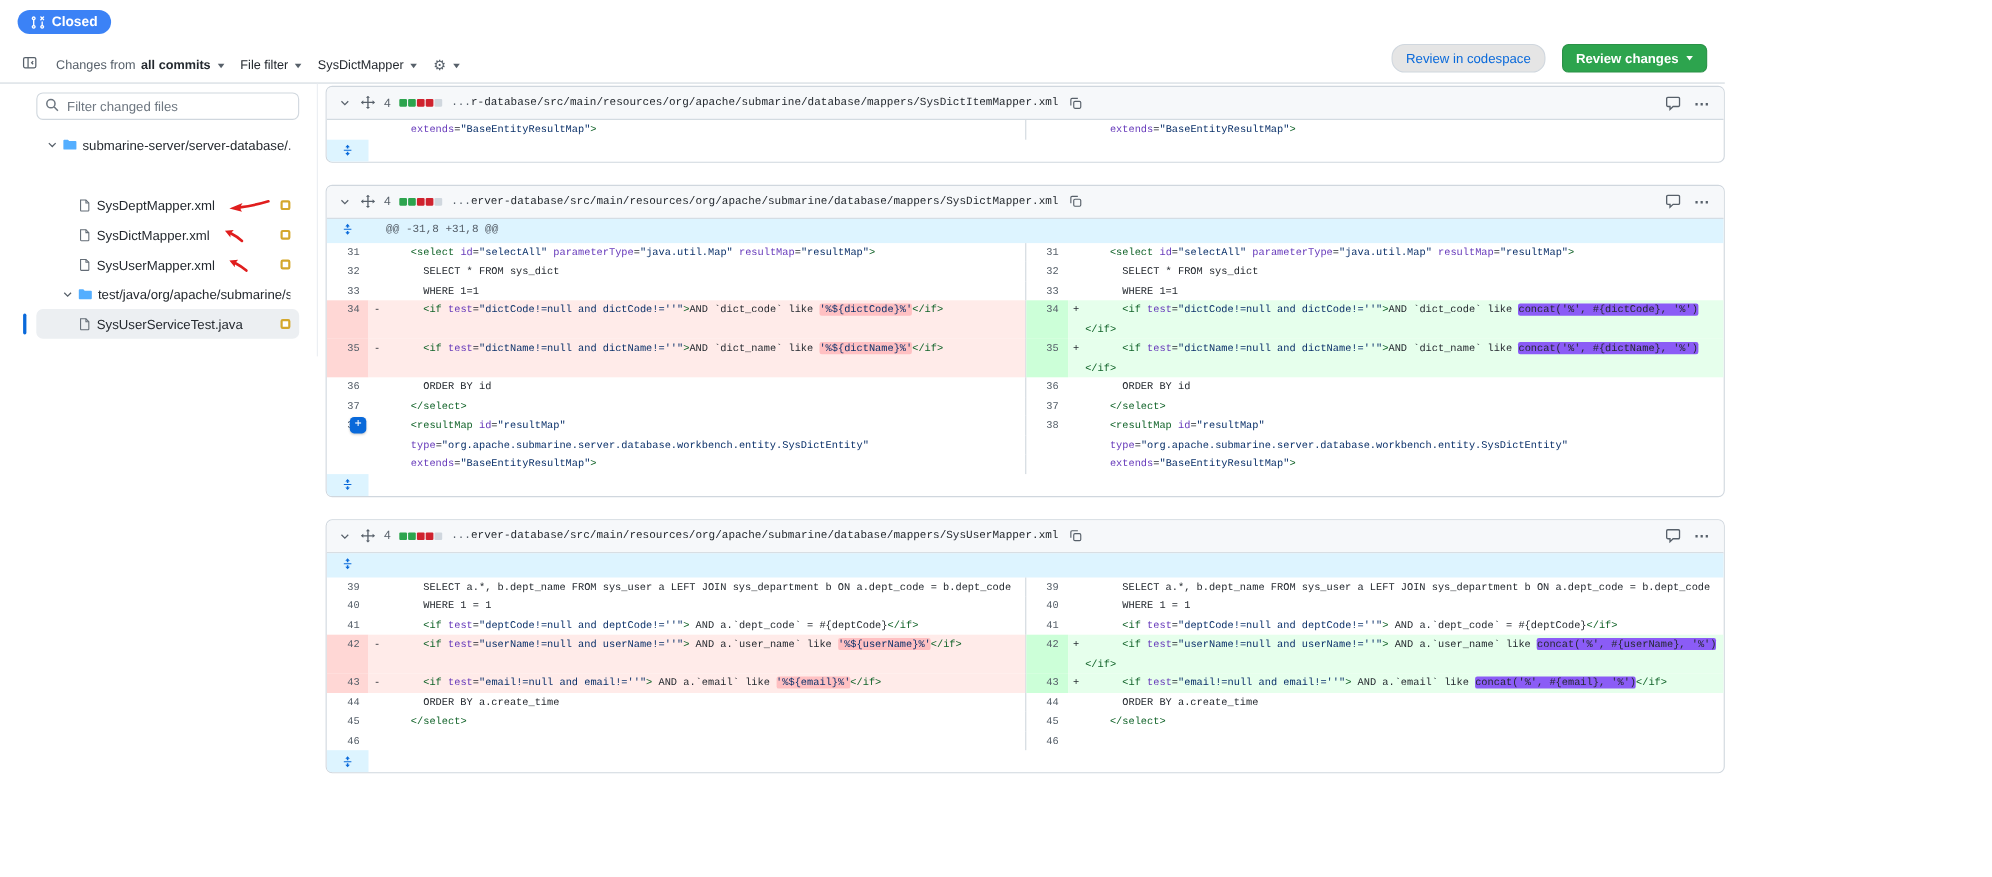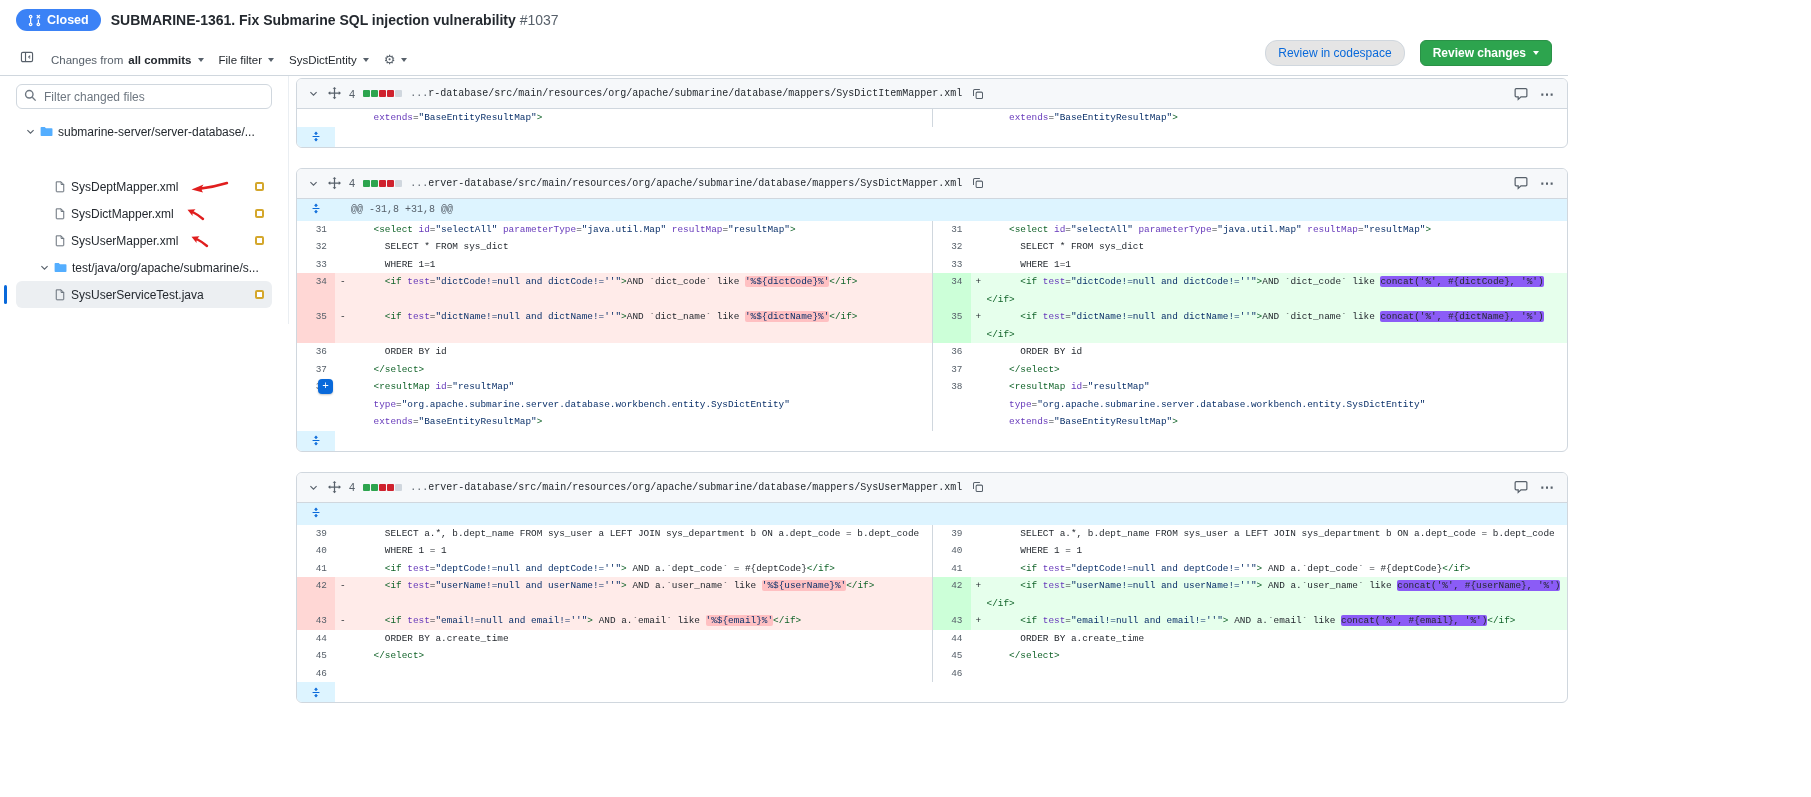--- a/index.html
+++ b/index.html
@@ -32,21 +32,21 @@
                    font-family:inherit; }
   .btn-review { background:#2da44e; border:1px solid #2a9147; color:#fff; border-radius:6px;
                 padding:5px 12px; font-size:12px; font-weight:600; cursor:pointer; display:inline-flex;
                 align-items:center; gap:6px; font-family:inherit; }
   .btn-review .caret { border-top-color:#fff; }
 
   
   .page-body { display:flex; align-items:flex-start; }
 
   
-  .sidebar { width:289px; flex:none; padding:8px 16px 16px 16px; border-right:1px solid #eaeef2; }
+  .sidebar { width:289px; flex:none; padding:8px 16px 16px 33px; border-right:1px solid #eaeef2; }
   .filter { position:relative; margin-bottom:9px; }
   .filter .search-ic { position:absolute; left:8px; top:5px; }
   .filter input { width:100%; height:25px; border:1px solid #d0d7de; border-radius:6px;
                   padding:0 8px 0 27px; font-size:12px; color:#24292f; font-family:inherit; outline:none; }
   .filter input::placeholder { color:#6e7781; }
   .tree-row { display:flex; align-items:center; height:27px; gap:5px; position:relative;
               font-size:12px; cursor:pointer; border-radius:6px; padding-right:8px; }
   .tree-row.sel { background:#eceff2; }
   .tree-row.sel::before { content:""; position:absolute; left:-12px; top:4px; bottom:4px;
                           width:3px; background:#0969da; border-radius:3px; }
@@ -109,24 +109,20 @@
   <header class="topbar">
     <div class="tb-row1">
       <span class="badge">
         <span class="ic">
           <svg width="13" height="13" viewBox="0 0 16 16" fill="#fff">
               <path d="M3.25 1a2.25 2.25 0 01.75 4.372v5.256a2.251 2.251 0 11-1.5 0V5.372A2.251 2.251 0 013.25 1zm0 1.5a.75.75 0 100 1.5.75.75 0 000-1.5zm0 9.5a.75.75 0 100 1.5.75.75 0 000-1.5zm9.5-5.5a.75.75 0 01.75.75v3.378a2.251 2.251 0 11-1.5 0V7.25a.75.75 0 01.75-.75zm0 5.5a.75.75 0 100 1.5.75.75 0 000-1.5zM10.72 1.227a.75.75 0 011.06 0l.97.97.97-.97a.75.75 0 111.06 1.06l-.97.97.97.97a.75.75 0 11-1.06 1.061l-.97-.97-.97.97a.75.75 0 11-1.06-1.06l.97-.97-.97-.97a.75.75 0 010-1.061z"></path>
             </svg>
         </span>
         <span>Closed</span>
       </span>
-      <h1 class="title">
-        <span>SUBMARINE-1361. Fix Submarine SQL injection vulnerability</span>
-        <span class="pr-num">#1037</span>
-      </h1>
     </div>
     <div class="tb-row2">
       <button class="icon-btn">
         <span class="ic">
           <svg width="14" height="14" viewBox="0 0 16 16" fill="none" stroke="#57606a" stroke-width="1.3">
               <rect x="1.65" y="2.65" width="12.7" height="10.7" rx="1.6"></rect>
               <path d="M6.3 2.65v10.7"></path>
               <path d="M11.6 6.4L10 8l1.6 1.6"></path>
             </svg>
         </span>
@@ -134,21 +130,21 @@
       <div class="tool">
         <span class="muted">Changes from</span>
         <span class="strong">all commits</span>
         <span class="caret"></span>
       </div>
       <div class="tool">
         <span>File filter</span>
         <span class="caret"></span>
       </div>
       <div class="tool">
-        <span>SysDictEntity</span>
+        <span>SysDictMapper</span>
         <span class="caret"></span>
       </div>
       <div class="tool">
         <span class="gear">⚙</span>
         <span class="caret"></span>
       </div>
       <span class="spacer"></span>
       <button class="btn-codespace">Review in codespace</button>
       <button class="btn-review">
         <span>Review changes</span>

